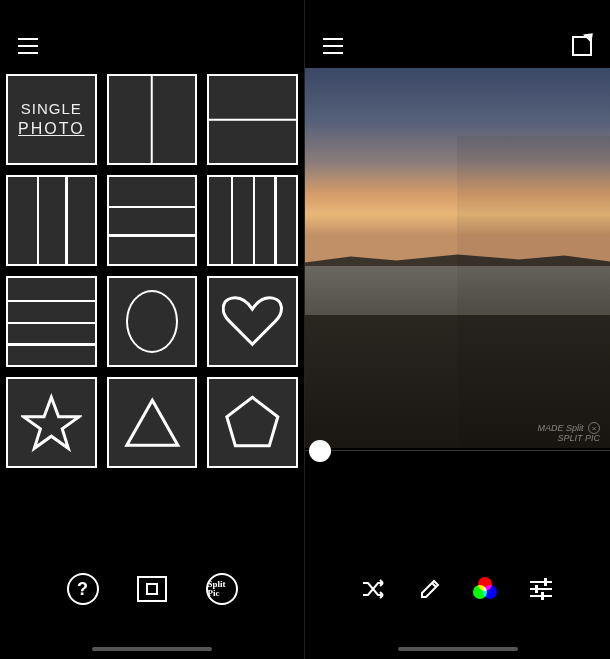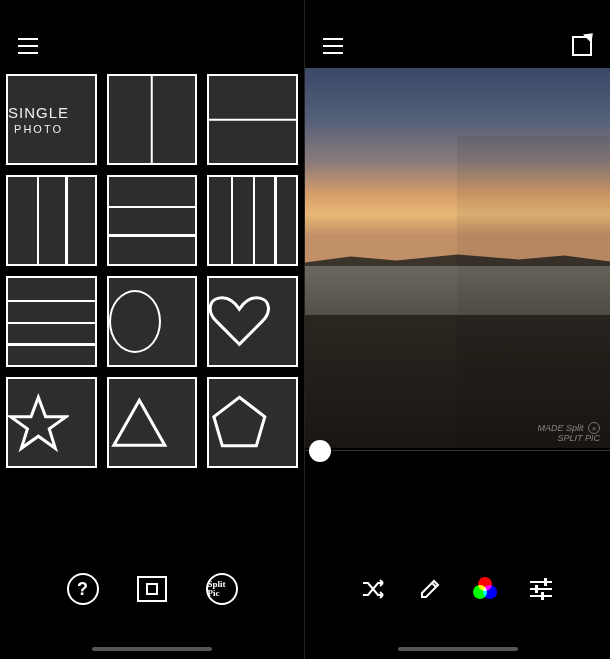--- a/index.html
+++ b/index.html
@@ -59,30 +59,30 @@
       gap: 10px;
       height: 406px;
     }
     .template {
       border: 2.5px solid #fff;
       background: #2d2d2d;
       position: relative;
       cursor: pointer;
       display: flex;
       align-items: center;
-      justify-content: flex-start;
+      justify-content: center;
     }
     .single-text {
       text-align: center;
       color: #eee;
       font-size: 15px;
       letter-spacing: 1px;
       line-height: 1.3;
     }
-    .single-text .sub { font-size: 11px; letter-spacing: 2px; }
+    .single-text .sub { font-size: 16px; letter-spacing: 2px; text-decoration: underline; }
     .inner-v2::before {
       content: ''; position: absolute; left: 50%; top: 0; bottom: 0;
       width: 2.5px; background: #fff; transform: translateX(-50%);
     }
     .inner-h2::before {
       content: ''; position: absolute; top: 50%; left: 0; right: 0;
       height: 2.5px; background: #fff; transform: translateY(-50%);
     }
     .inner-v3::before, .inner-v3::after {
       content: ''; position: absolute; top: 0; bottom: 0; width: 2.5px; background: #fff;

